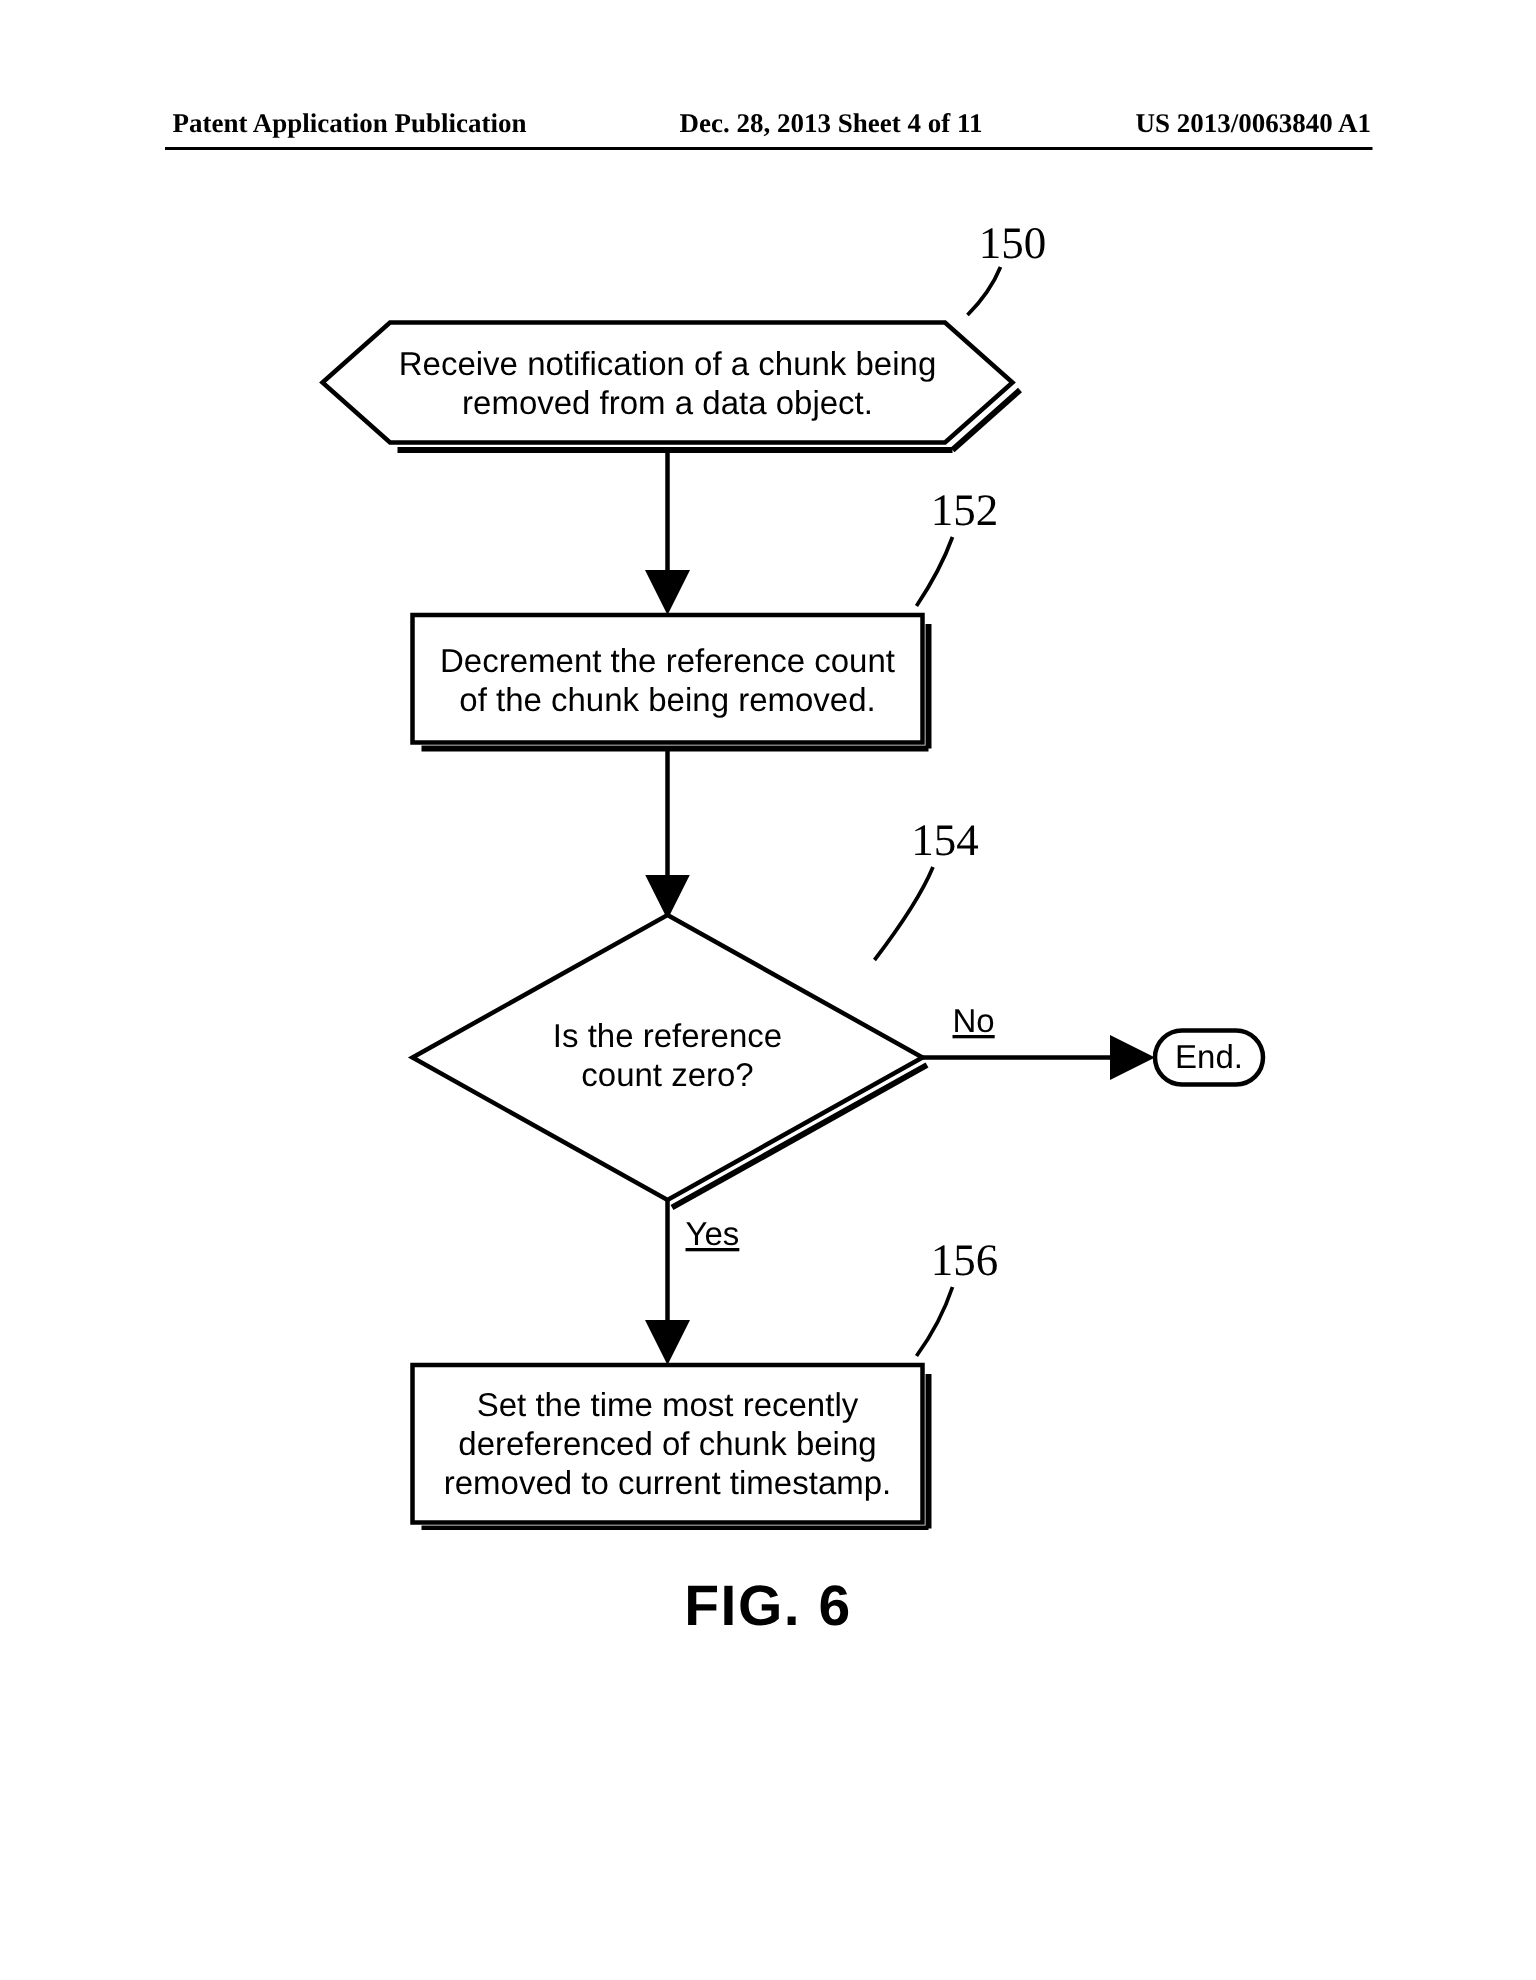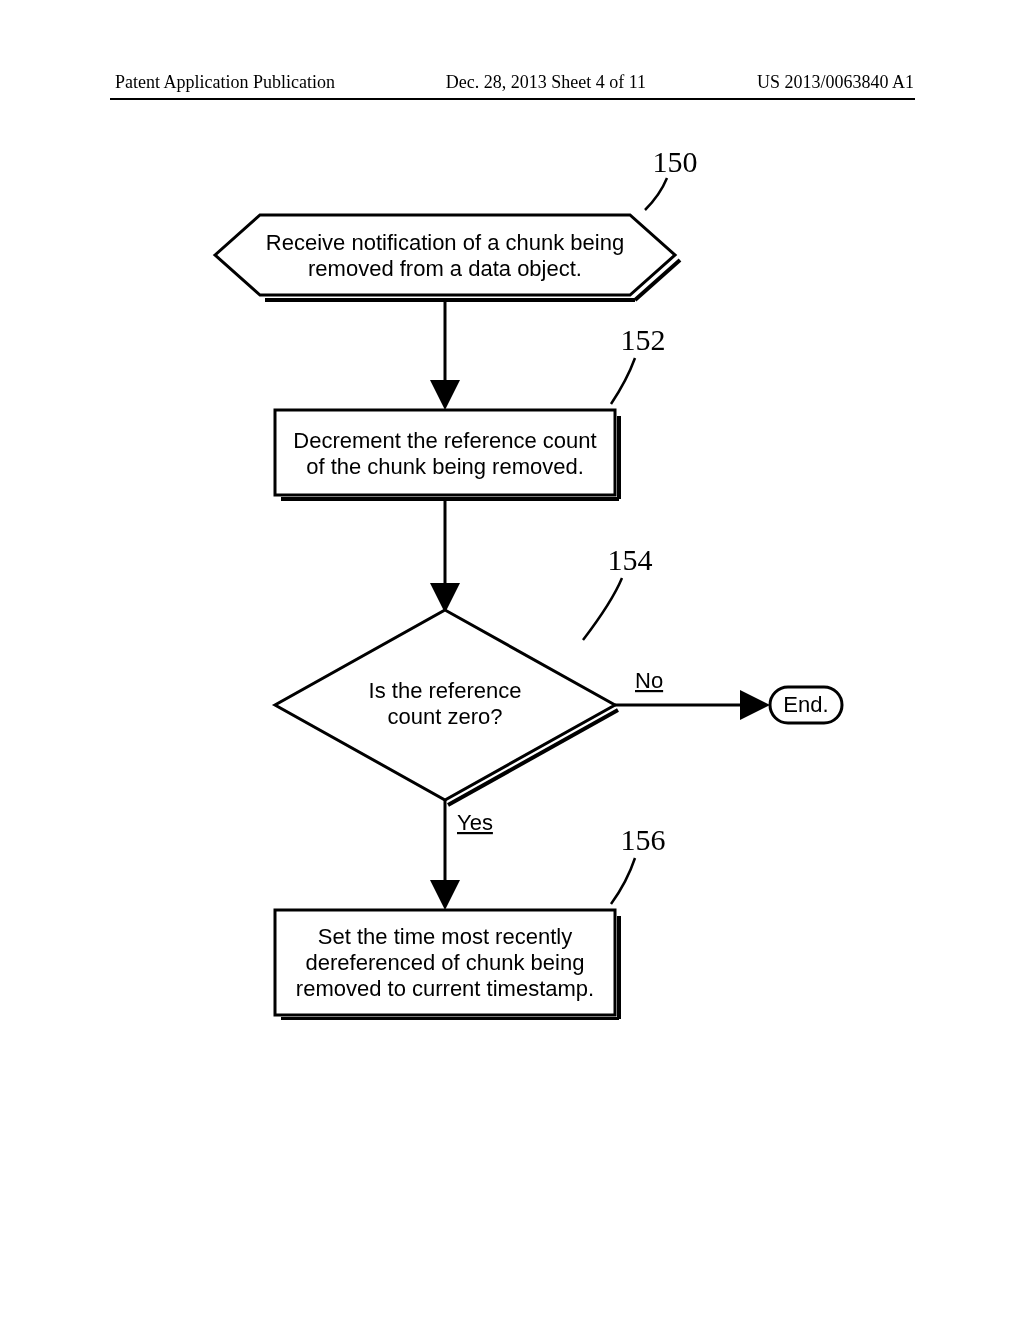--- a/index.html
+++ b/index.html
@@ -17,21 +17,21 @@
     height: 1320px;
   }
   .header {
     position: absolute;
     top: 72px;
     left: 115px;
     right: 110px;
     display: flex;
     justify-content: space-between;
     font-size: 18px;
-    font-weight: normal;
+    font-weight: bold;
     font-family: "Times New Roman", Times, serif;
   }
   .header-rule {
     position: absolute;
     top: 98px;
     left: 110px;
     width: 805px;
     height: 2px;
     background: #000;
   }
@@ -150,13 +150,14 @@
     <g>
       <rect x="130" y="760" width="340" height="105" fill="#fff" stroke="#000" stroke-width="3"></rect>
       <line x1="136" y1="869" x2="474" y2="869" stroke="#000" stroke-width="4"></line>
       <line x1="474" y1="766" x2="474" y2="869" stroke="#000" stroke-width="4"></line>
       <text class="shape-text" x="300" y="788">Set the time most recently</text>
       <text class="shape-text" x="300" y="814">dereferenced of chunk being</text>
       <text class="shape-text" x="300" y="840">removed to current timestamp.</text>
     </g>
   </svg>
 
+  <div class="fig-label">FIG. 6</div>
 </div>
 
 </body></html>

